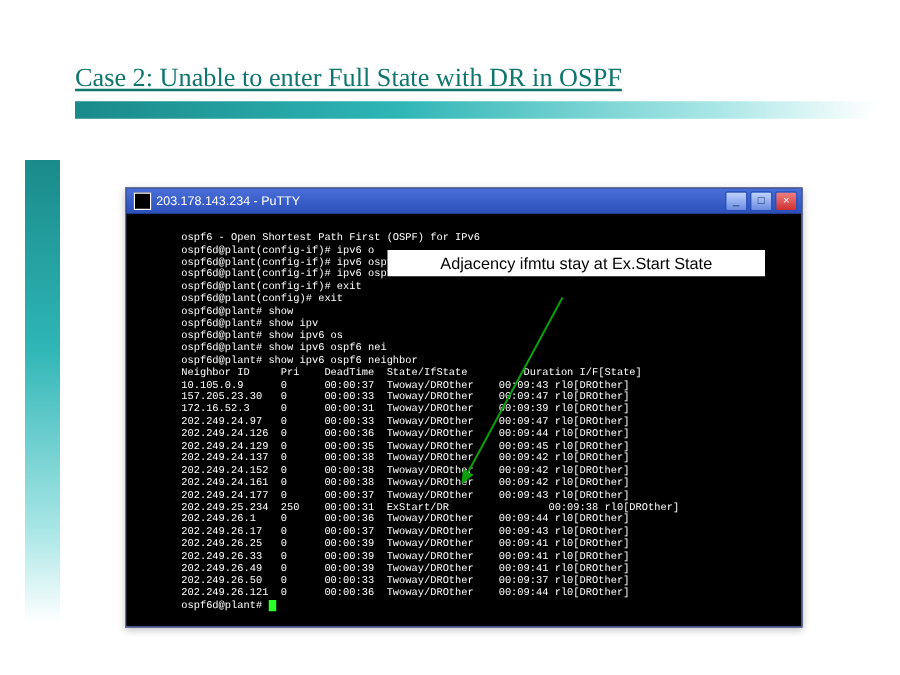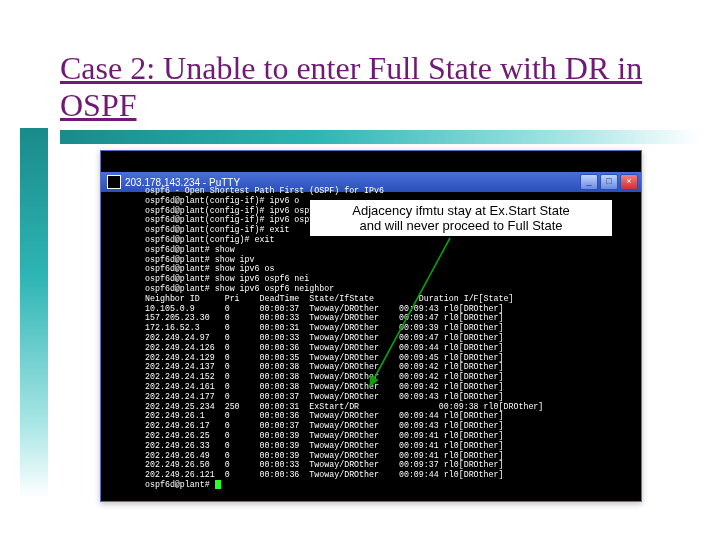--- a/index.html
+++ b/index.html
@@ -12,23 +12,23 @@
     position: relative;
     overflow: hidden;
   }
   .title-wrap {
     position: absolute;
     top: 50px;
     left: 60px;
     right: 20px;
   }
   .title {
-    font-size: 32px;
+    font-size: 21px;
     text-decoration: underline;
-    color: #701a75;
+    color: #0f766e;
     font-family: Liberation Serif, serif;
   }
   .title-bar {
     margin-top: 6px;
     height: 14px;
     background: linear-gradient(to right, #1a8a8a 0%, #2eb5b5 40%, #a9e6e6 80%, #ffffff 100%);
   }
   .side-bar {
     position: absolute;
     top: 128px;
@@ -50,21 +50,20 @@
   .term-titlebar {
     height: 20px;
     background: linear-gradient(to bottom, #4a6fd8, #2a4fb8);
     display: flex;
     align-items: center;
     justify-content: space-between;
     padding: 0 3px 0 6px;
     font-family: Tahoma, Arial, sans-serif;
     font-size: 10px;
     color: #fff;
-    margin-top: 21px;
   }
   .term-titlebar .left {
     display: flex;
     align-items: center;
     gap: 4px;
   }
   .term-titlebar .icon {
     width: 12px; height: 12px; background: #000; border: 1px solid #fff;
   }
   .win-btns { display: flex; gap: 2px; }
@@ -169,21 +168,20 @@
 202.249.26.25   0      00:00:39  Twoway/DROther    00:09:41 rl0[DROther]
 202.249.26.33   0      00:00:39  Twoway/DROther    00:09:41 rl0[DROther]
 202.249.26.49   0      00:00:39  Twoway/DROther    00:09:41 rl0[DROther]
 202.249.26.50   0      00:00:33  Twoway/DROther    00:09:37 rl0[DROther]
 202.249.26.121  0      00:00:36  Twoway/DROther    00:09:44 rl0[DROther]
 ospf6d@plant# <span class="cursor"></span></div>
 </div>
 
 <div class="callout">
   <div>Adjacency ifmtu stay at Ex.Start State</div>
-  <div>and will never proceed to Full State</div>
 </div>
 
 <svg class="arrow" width="120" height="170">
   <defs>
     <marker id="ah" markerWidth="8" markerHeight="8" refX="6" refY="3" orient="auto">
       <path d="M0,0 L7,3 L0,6 Z" fill="#0aa00a"></path>
     </marker>
   </defs>
   <line x1="90" y1="2" x2="10" y2="150" stroke="#0aa00a" stroke-width="1.6" marker-end="url(#ah)"></line>
 </svg>

